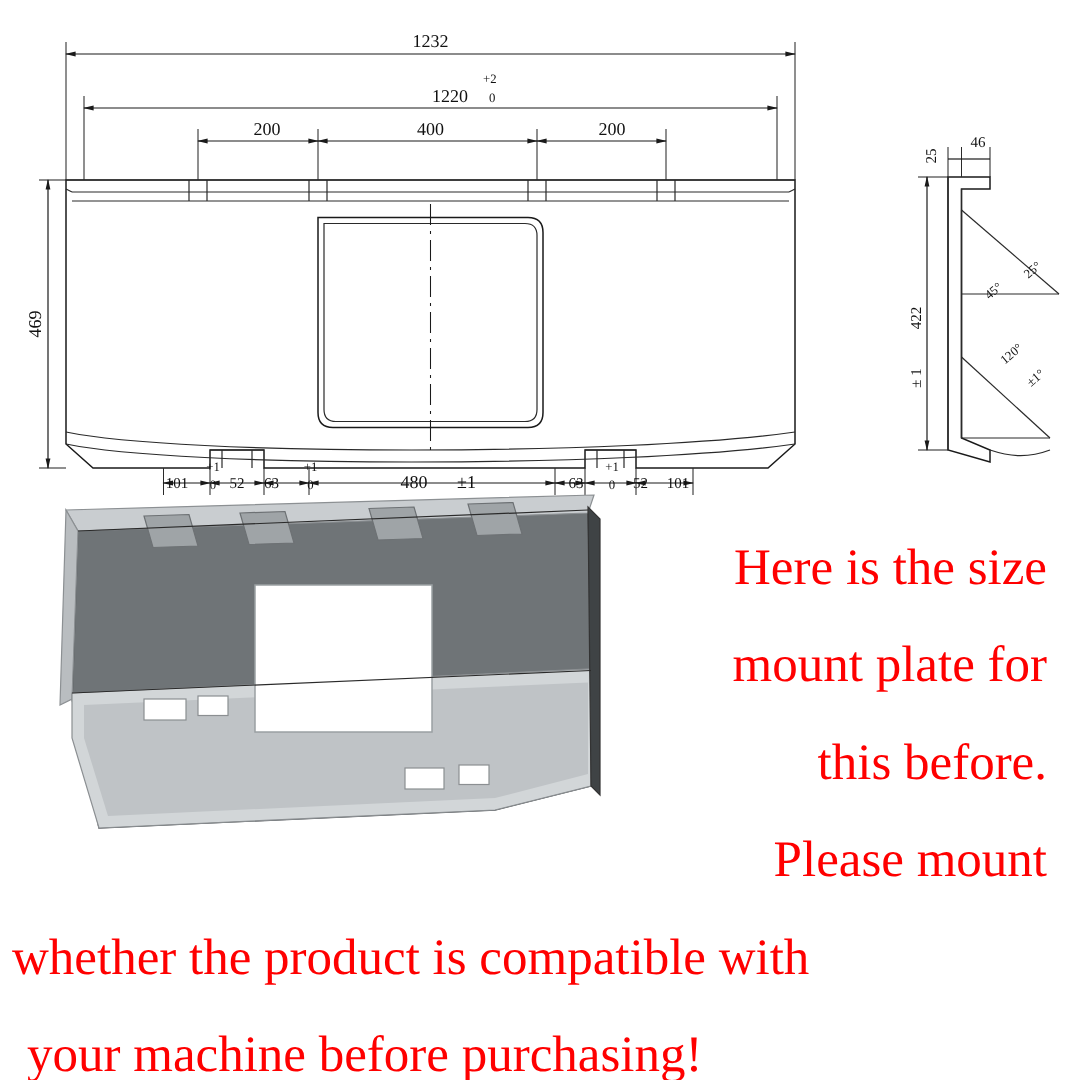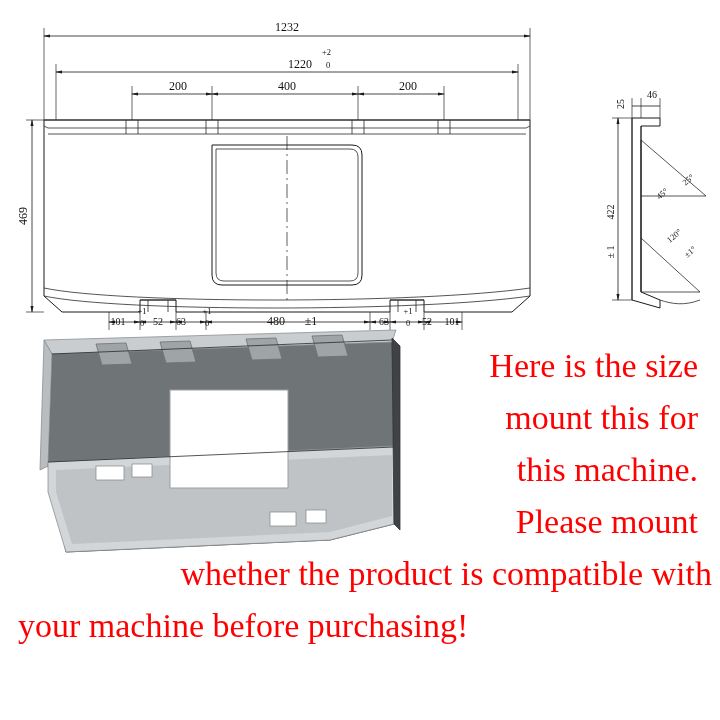--- a/index.html
+++ b/index.html
@@ -17,25 +17,25 @@
   .notice{
     position:absolute;
     left:8px; top:340px;
     width:704px;
     color:#ff0000;
     font-family:"Liberation Serif", serif;
     font-size:34px;
     line-height:52px;
     text-align:right;
   }
-  .notice .l{display:block;white-space:nowrap;}
+  .notice .l{display:block;white-space:nowrap;margin-top:13px;}
   .notice .l.l1,.notice .l.l2,.notice .l.l3,.notice .l.l4,.notice .l.l5{
     text-align:right;padding-right:14px;
   }
-  .notice .l.l6{text-align:right;}
+  .notice .l.l6{text-align:left;}
   .notice .l.l7{text-align:left;padding-left:10px;}
 
   
 </style>
 </head>
 <body>
 
 <div class="canvas">
 <svg width="720" height="720" viewBox="0 0 720 720" xmlns="http://www.w3.org/2000/svg">
   <defs>
@@ -208,18 +208,18 @@
     <rect x="306" y="510" width="20" height="13" fill="#ffffff" stroke="#8b8f92" stroke-width="0.8"></rect>
 
     <path class="thin" d="M52,354 L392,340" stroke="#9aa0a3"></path>
     <path class="thin" d="M48,462 L394,447" stroke="#9aa0a3"></path>
   </g>
 </svg>
 </div>
 
 <div class="notice">
   <span class="l l1">Here is the size</span>
-  <span class="l l3">mount this for</span>
-  <span class="l l4">this machine.</span>
+  <span class="l l3">mount plate for</span>
+  <span class="l l4">this before.</span>
   <span class="l l5">Please mount</span>
   <span class="l l6">whether the product is compatible with</span>
   <span class="l l7">your machine before purchasing!</span>
 </div>
 
 </body></html>

